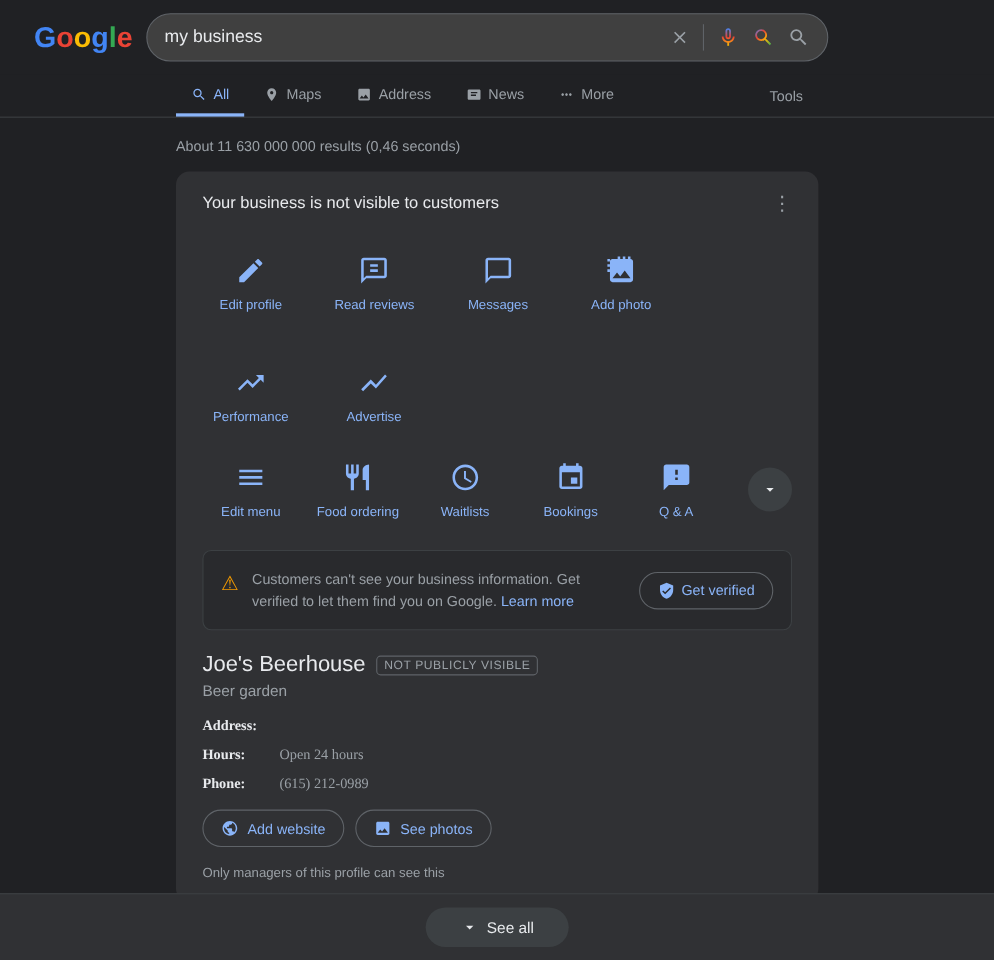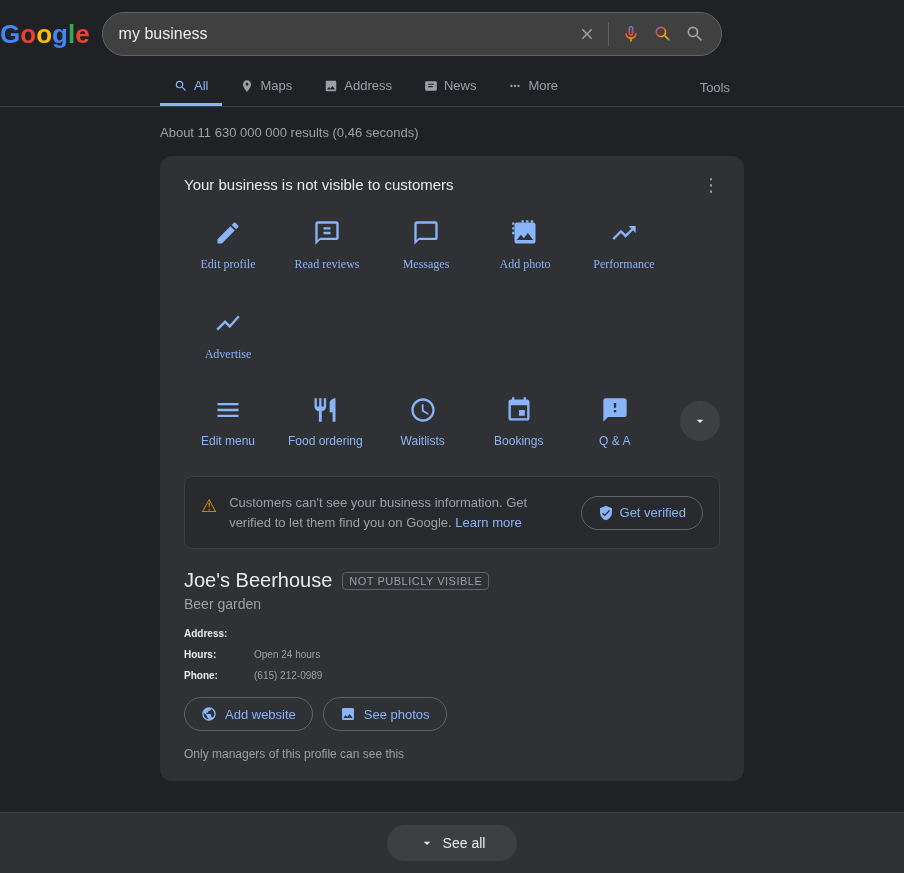--- a/index.html
+++ b/index.html
@@ -9,21 +9,21 @@
       font-family: Arial, sans-serif;
       font-size: 14px;
       width: 904px;
       min-height: 873px;
     }
 
     
     .header {
       display: flex;
       align-items: center;
-      padding: 12px 0;
+      padding: 12px 31px;
       gap: 12px;
       background: #202124;
     }
     .google-logo {
       font-size: 26px;
       font-weight: bold;
       color: #fff;
       flex-shrink: 0;
     }
     .google-logo span:nth-child(1) { color: #4285f4; }
@@ -117,40 +117,39 @@
       background: #303134;
       border-radius: 12px;
       padding: 20px 24px;
       max-width: 650px;
     }
 
     .panel-header {
       display: flex;
       justify-content: space-between;
       align-items: flex-start;
-      margin-bottom: 11px;
+      margin-bottom: 24px;
     }
     .panel-title {
       color: #e8eaed;
       font-size: 15px;
     }
     .three-dots {
       color: #9aa0a6;
       cursor: pointer;
       font-size: 18px;
       line-height: 1;
     }
 
     
     .action-grid {
       display: flex;
-      gap: 11px;
+      gap: 24px;
       flex-wrap: wrap;
       margin-bottom: 8px;
-      font-family: Liberation Serif, serif;
     }
     .action-item {
       display: flex;
       flex-direction: column;
       align-items: center;
       gap: 8px;
       padding: 12px 8px;
       cursor: pointer;
       border-radius: 8px;
       min-width: 88px;
@@ -262,21 +261,22 @@
     }
     .business-type {
       color: #9aa0a6;
       font-size: 14px;
       margin-bottom: 16px;
     }
 
     .info-row {
       display: flex;
       margin-bottom: 10px;
-      font-size: 10px;
+      font-size: 13px;
+      font-family: Liberation Serif, serif;
     }
     .info-label {
       color: #e8eaed;
       font-weight: bold;
       min-width: 70px;
       flex-shrink: 0;
     }
     .info-value {
       color: #9aa0a6;
     }

